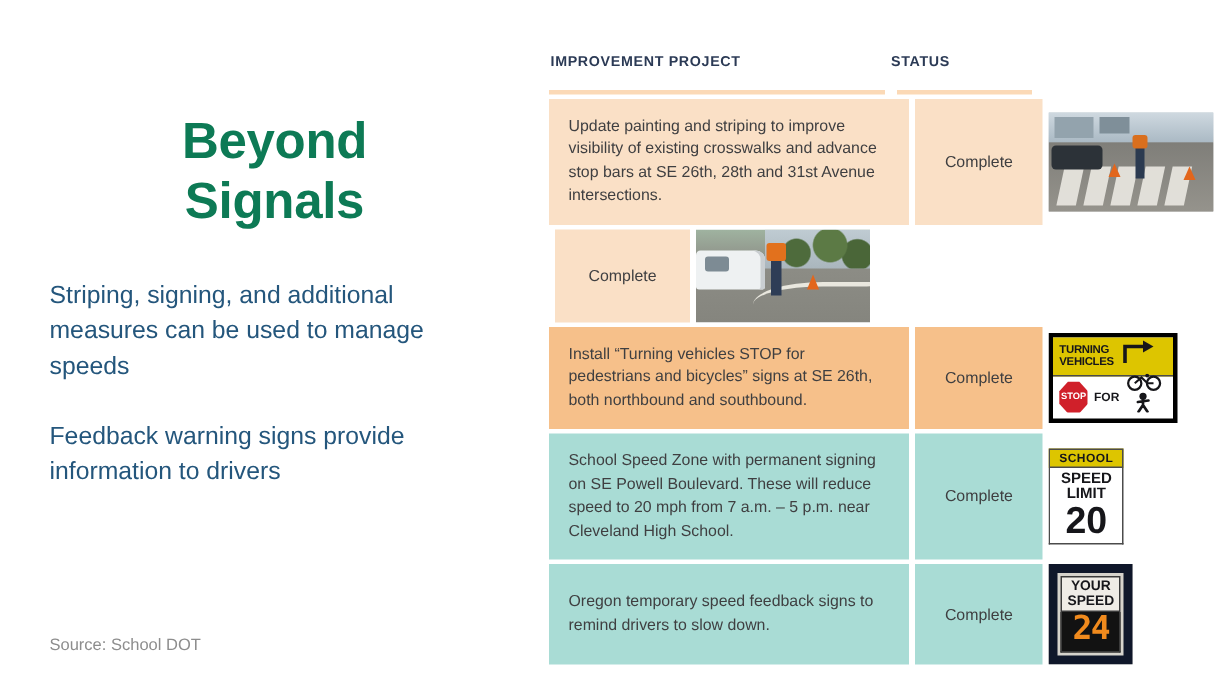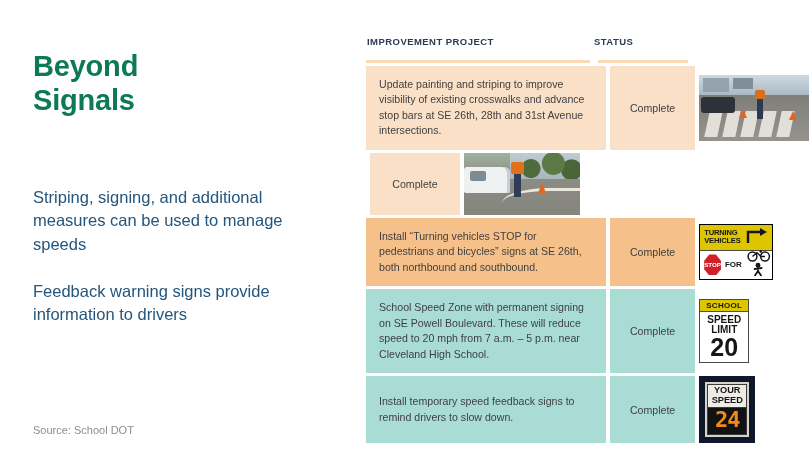--- a/index.html
+++ b/index.html
@@ -16,27 +16,28 @@
   }
 
   
   #left-panel {
     position: absolute;
     left: 0; top: 0;
     width: 360px; height: 455px;
   }
   #slide-title {
     position: absolute;
-    left: 33px; top: 49px;
+    left: 33px; top: 74px;
     width: 300px;
     color: #0d7a55;
-    font-size: 29px;
+    font-size: 34px;
     font-weight: bold;
     line-height: 1.18;
     letter-spacing: -0.2px;
+    text-align: center;
   }
   #slide-title .t-line { display: block; }
 
   .body-para {
     position: absolute;
     left: 33px;
     width: 300px;
     color: #24567c;
     font-size: 16.5px;
     line-height: 1.42;
@@ -211,22 +212,22 @@
     border-radius: 60% 0 0 0;
   }
   .photo-corner .cone2 {
     position:absolute; left:74px; top:30px; width:0; height:0;
     border-left:4px solid transparent; border-right:4px solid transparent;
     border-bottom:10px solid #e2661c;
   }
 
   
   .sign-turning {
-    width: 74px;
-    border: 1px solid #000000;
+    width: 86px;
+    border: 3px solid #000000;
     background: #fff;
     box-sizing: border-box;
   }
   .sign-turning .top {
     background: #ddc500;
     border-bottom: 1px solid #4b4b4b;
     display: flex;
     align-items: center;
     padding: 3px 4px;
     height: 26px;
@@ -428,21 +429,21 @@
           <div class="panel">
             <div class="sl">SPEED</div>
             <div class="sl">LIMIT</div>
             <div class="num">20</div>
           </div>
         </div>
       </div>
     </div>
 
     <div class="t-row tint-teal">
-      <div class="cell-project">Install temporary speed feedback signs to remind drivers to slow down.</div>
+      <div class="cell-project">Oregon temporary speed feedback signs to remind drivers to slow down.</div>
       <div class="cell-status">Complete</div>
       <div class="cell-media">
         <div class="sign-feedback">
           <div class="cap">
             <div>YOUR</div>
             <div>SPEED</div>
           </div>
           <div class="led">24</div>
         </div>
       </div>

